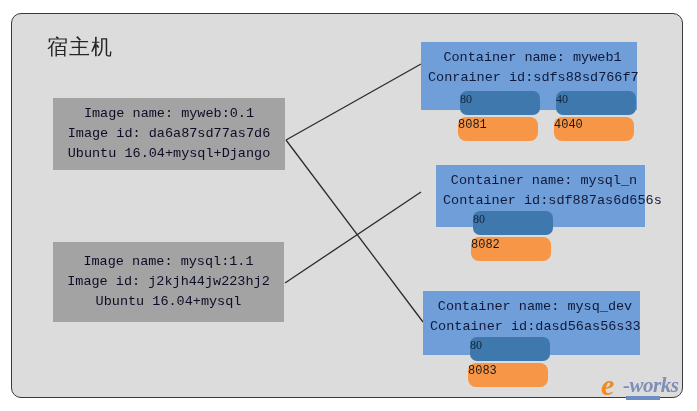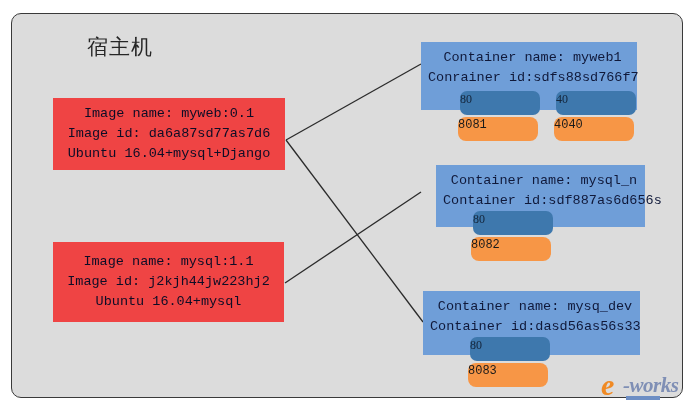--- a/index.html
+++ b/index.html
@@ -32,35 +32,34 @@
   
   #host-title {
     position: absolute;
     left: 47px;
     top: 33px;
     font-family: Liberation Serif, serif;
     font-size: 21px;
     color: #262626;
     letter-spacing: 1px;
     white-space: nowrap;
-    margin-left: 40px;
   }
   
   #connectors {
     position: absolute;
     left: 0;
     top: 0;
     width: 697px;
     height: 411px;
     pointer-events: none;
   }
   
   .image-box {
     position: absolute;
-    background: #ef4444;
+    background: #a3a3a3;
     color: #0d0d26;
     font-family: "Liberation Mono", monospace;
     font-size: 13.5px;
     line-height: 20px;
     text-align: center;
     display: flex;
     flex-direction: column;
     justify-content: center;
     align-items: center;
     box-sizing: border-box;

